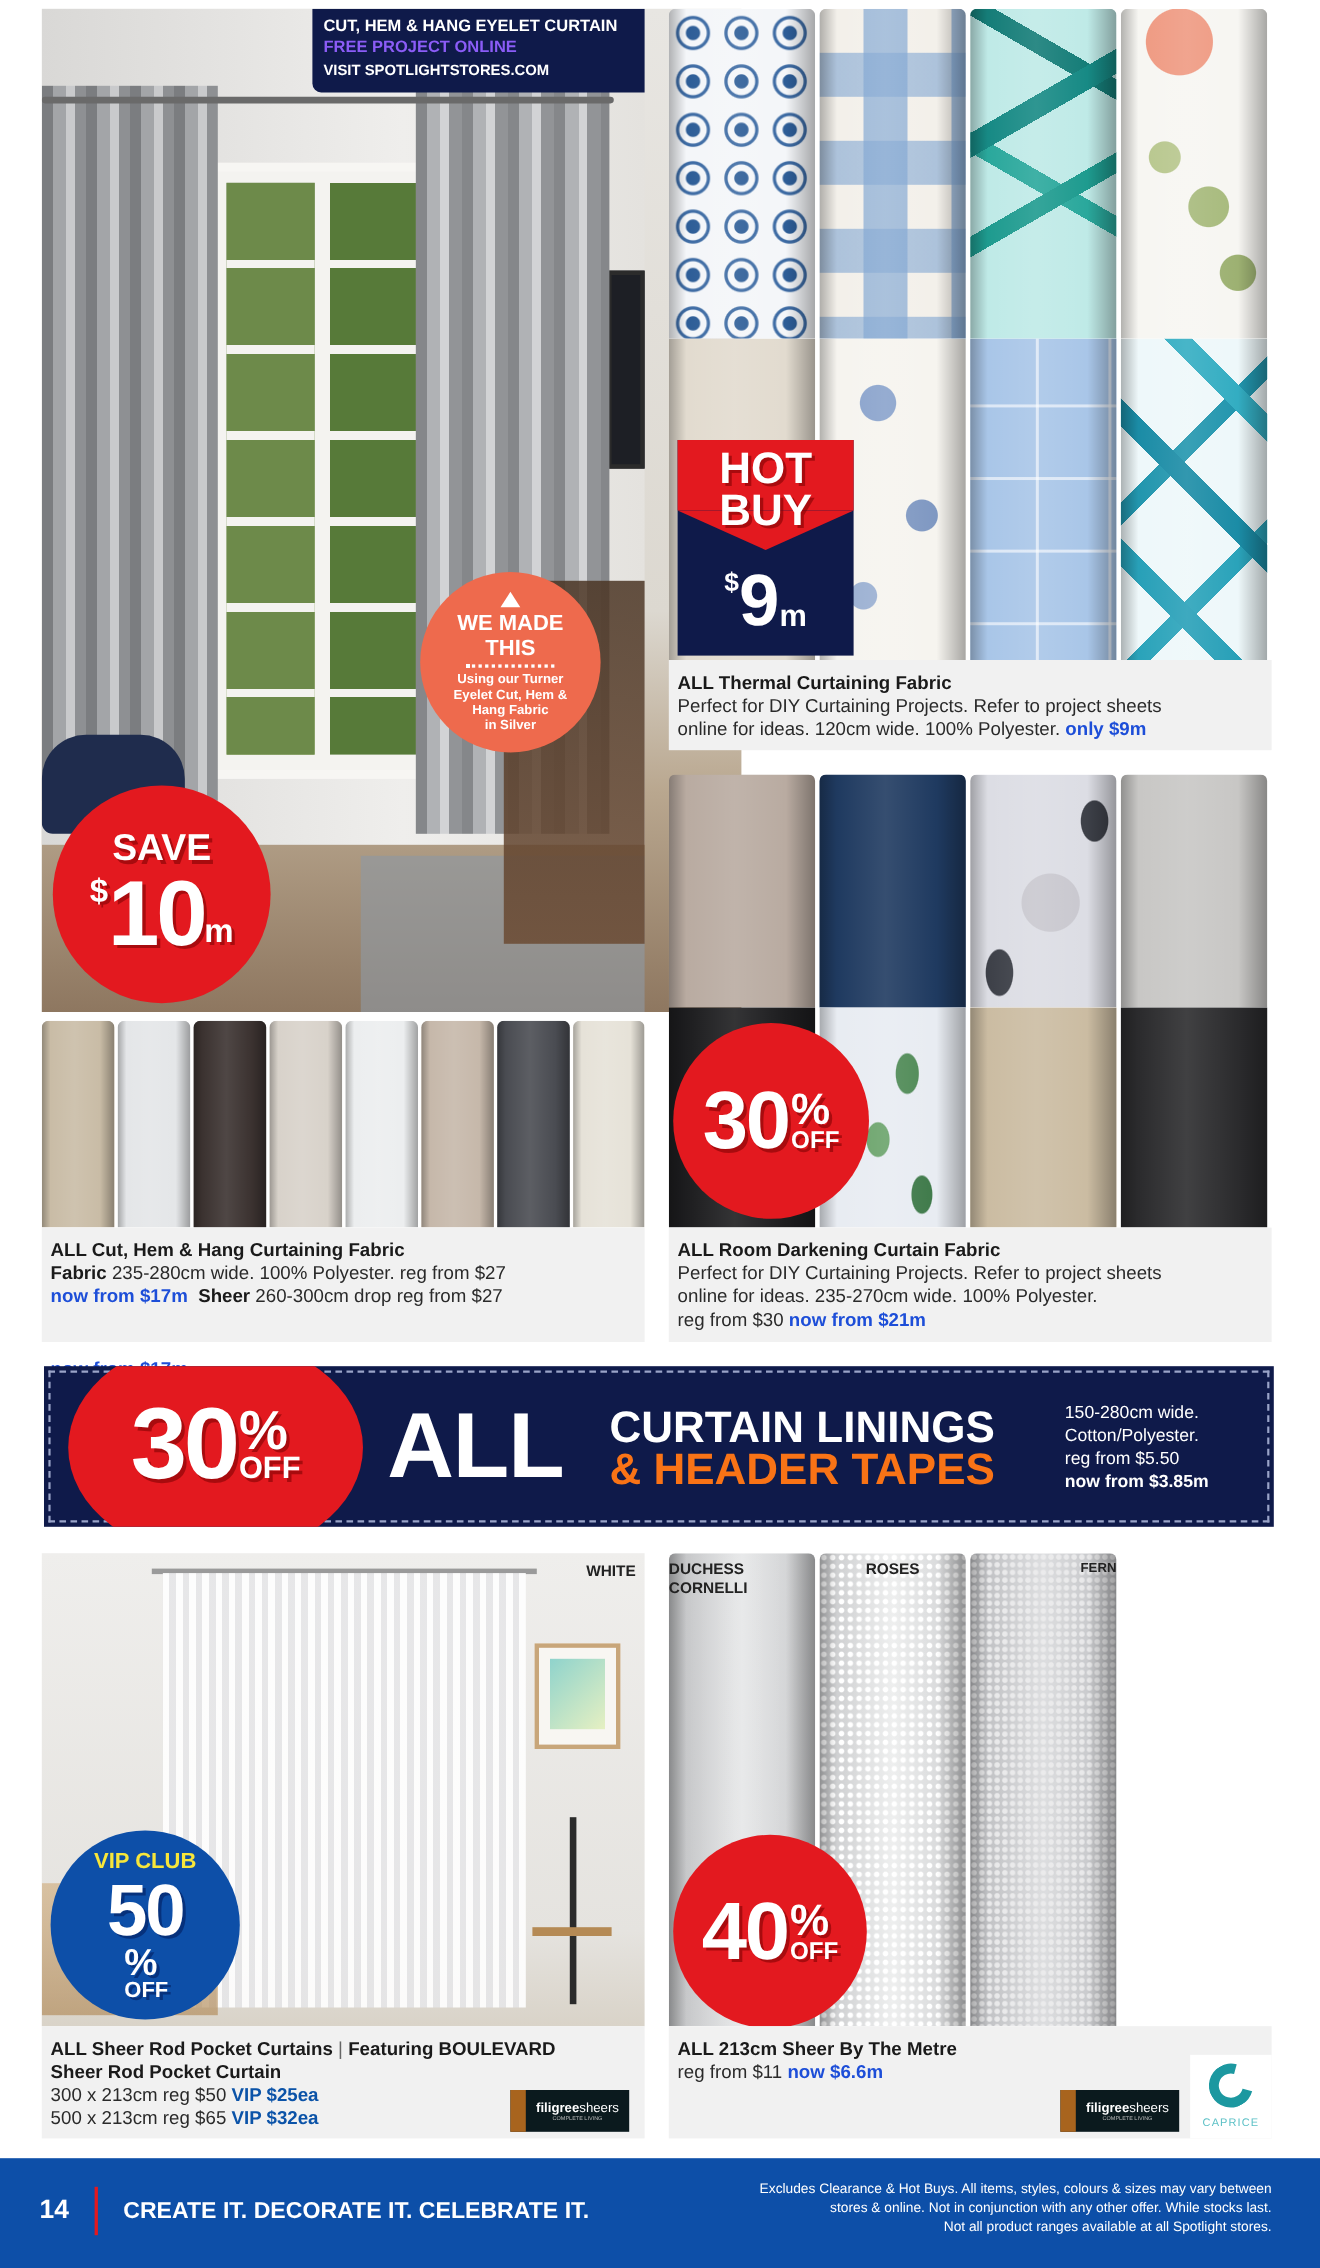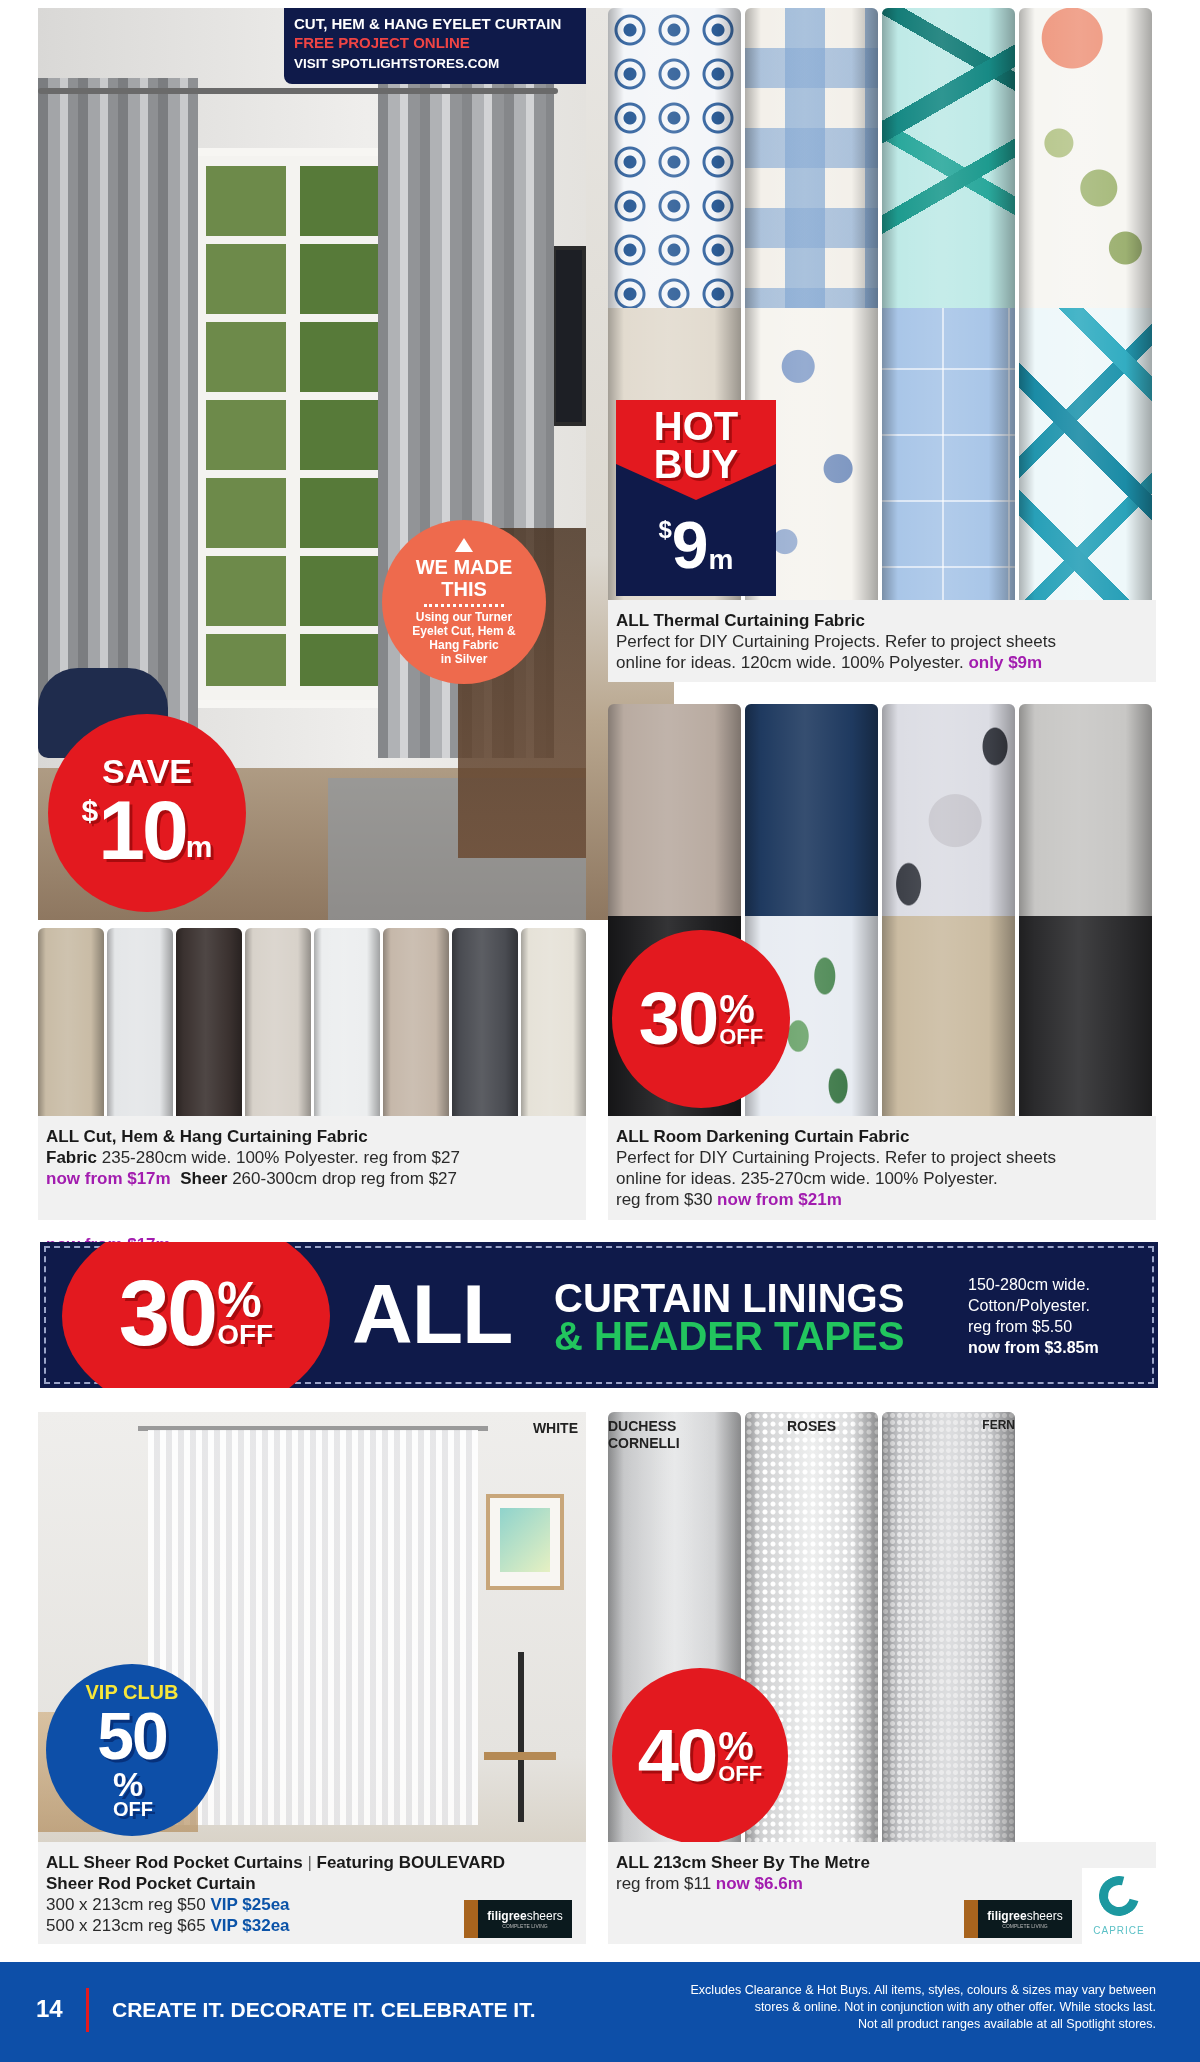--- a/index.html
+++ b/index.html
@@ -4,21 +4,21 @@
 <style>
   *{box-sizing:border-box;margin:0;padding:0;}
   html,body{width:1200px;height:2062px;background:#ffffff;overflow:hidden;}
   body{position:relative;font-family:"Liberation Sans",sans-serif;color:#222;}
   .abs{position:absolute;}
 
   
   .panel{position:absolute;overflow:hidden;}
   .caption{position:absolute;background:#f1f1f1;padding:10px 8px 0 8px;font-size:17px;line-height:21px;color:#2a2a2a;}
   .caption .title{font-weight:bold;color:#1a1a1a;}
-  .caption .red{font-weight:bold;color:#a21caf;margin-top:45px;}
+  .caption .red{font-weight:bold;color:#1d4ed8;margin-top:45px;}
   .caption .blue{font-weight:bold;color:#0b53a8;}
   .caption b{color:#1a1a1a;}
 
   
   .roll{position:absolute;border-radius:6px 6px 0 0;overflow:hidden;}
   .roll::after{content:"";position:absolute;inset:0;background:linear-gradient(90deg,rgba(0,0,0,.28) 0%,rgba(0,0,0,0) 12%,rgba(255,255,255,.10) 45%,rgba(0,0,0,0) 80%,rgba(0,0,0,.32) 100%);pointer-events:none;}
 
   
   .circle{position:absolute;border-radius:50%;display:flex;flex-direction:column;align-items:center;justify-content:center;color:#fff;font-weight:bold;text-align:center;}
   .red-bg{background:#e3191f;}
@@ -54,21 +54,21 @@
   <div class="abs" style="left:0;top:80px;width:520px;height:6px;background:#6a6a6a;border-radius:3px;"></div>
 
   <div class="abs" style="left:290px;top:770px;width:258px;height:142px;background:#8f98a2;opacity:.65;"></div>
 
   <div class="abs" style="left:420px;top:520px;width:128px;height:330px;background:linear-gradient(#4b3524,#6b4a32);opacity:.85;"></div>
 
   <div class="abs" style="left:0;top:660px;width:130px;height:90px;background:#1f2c4d;border-radius:40px 40px 10px 10px;"></div>
 
   <div class="abs" style="left:246px;top:0;width:302px;height:76px;background:#0f1a4a;border-radius:0 0 0 8px;padding:6px 10px;">
     <div style="color:#fff;font-weight:bold;font-size:15px;line-height:19px;">CUT, HEM &amp; HANG EYELET CURTAIN</div>
-    <div style="color:#ef4444;font-weight:bold;font-size:15px;line-height:19px;">FREE PROJECT ONLINE</div>
+    <div style="color:#8b5cf6;font-weight:bold;font-size:15px;line-height:19px;">FREE PROJECT ONLINE</div>
     <div style="color:#fff;font-weight:bold;font-size:13.5px;line-height:24px;">VISIT SPOTLIGHTSTORES.COM</div>
   </div>
 
   <div class="circle" style="left:344px;top:512px;width:164px;height:164px;background:#ee6a4d;">
     <div style="width:0;height:0;border-left:9px solid transparent;border-right:9px solid transparent;border-bottom:14px solid #fff;margin-bottom:4px;"></div>
     <div style="font-size:20px;line-height:22px;">WE MADE</div>
     <div style="font-size:20px;line-height:22px;">THIS</div>
     <div style="width:80px;border-top:3px dotted #fff;margin:4px 0 3px;"></div>
     <div style="font-size:12px;line-height:14px;">Using our Turner</div>
     <div style="font-size:12px;line-height:14px;">Eyelet Cut, Hem &amp;</div>
@@ -166,21 +166,21 @@
     <div class="pct-wrap shadow-txt" style="margin-top:-6px;">
       <span style="font-size:92px;letter-spacing:-3px;">30</span>
       <span class="pct-side">
           <span style="font-size:50px;line-height:44px;">%</span>
           <span style="font-size:28px;line-height:26px;">OFF</span>
         </span>
     </div>
   </div>
   <div class="abs" style="left:312px;top:30px;color:#fff;font-weight:bold;font-size:84px;line-height:84px;letter-spacing:-1px;">ALL</div>
   <div class="abs" style="left:514px;top:36px;color:#fff;font-weight:bold;font-size:40px;line-height:40px;">CURTAIN LININGS</div>
-  <div class="abs" style="left:514px;top:74px;color:#22c55e;font-weight:bold;font-size:40px;line-height:40px;">&amp; HEADER TAPES</div>
+  <div class="abs" style="left:514px;top:74px;color:#f97316;font-weight:bold;font-size:40px;line-height:40px;">&amp; HEADER TAPES</div>
   <div class="abs" style="left:928px;top:32px;color:#fff;font-size:16px;line-height:21px;">
     <div>150-280cm wide.</div>
     <div>Cotton/Polyester.</div>
     <div>reg from $5.50</div>
     <div style="font-weight:bold;">now from $3.85m</div>
   </div>
 </div>
 
 <div class="panel" style="left:38px;top:1412px;width:548px;height:430px;background:linear-gradient(180deg,#efeeec,#e5e3df 80%,#d9d3c8);">
   <div class="abs" style="left:100px;top:14px;width:350px;height:5px;background:#9a9a9a;"></div>

